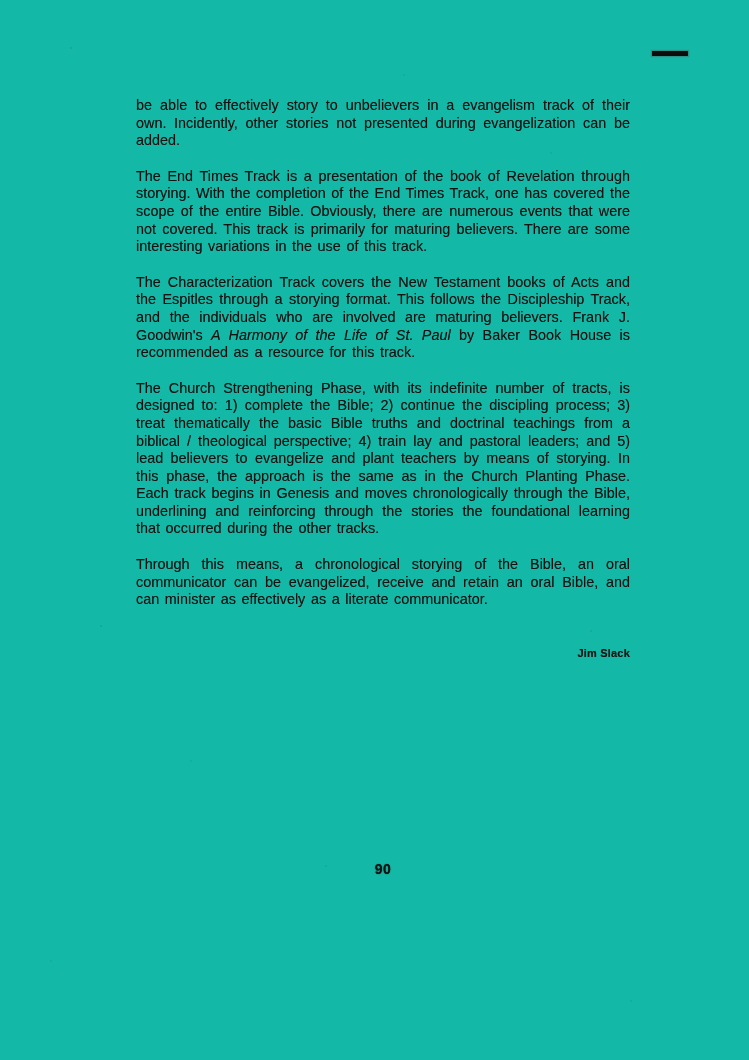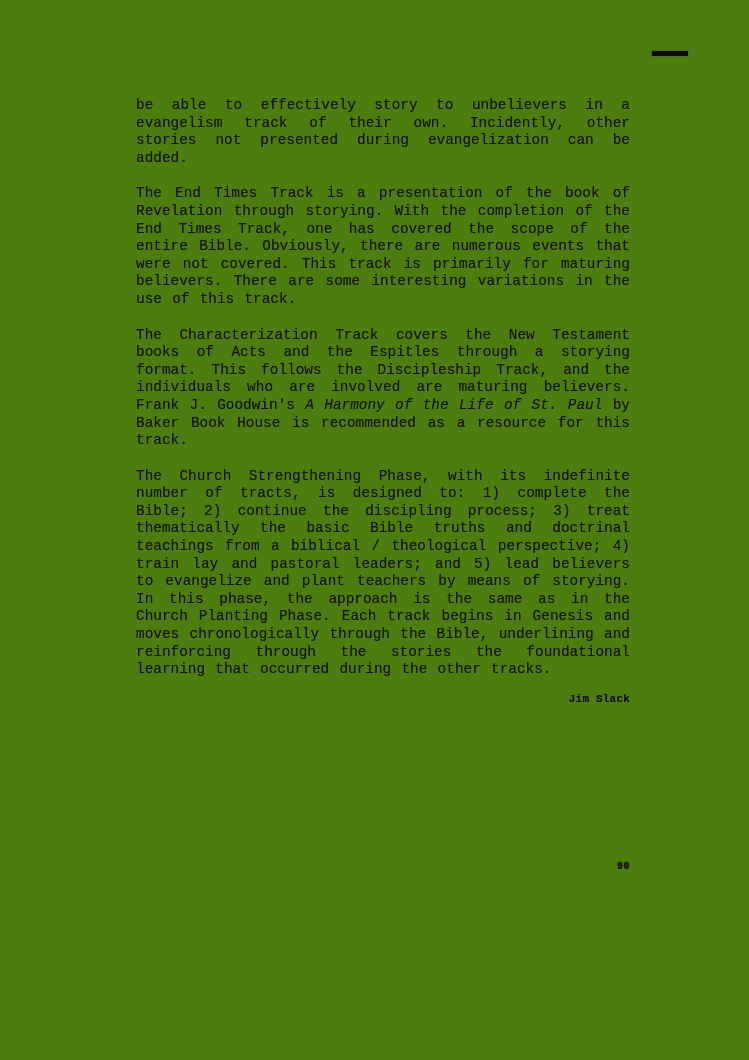--- a/index.html
+++ b/index.html
@@ -4,23 +4,23 @@
 <style>
   html, body {
     margin: 0;
     padding: 0;
     background: #e8e8e8;
   }
   .scan-page {
     position: relative;
     width: 749px;
     height: 1060px;
-    background: #4d7c0f;
+    background: #14b8a6;
     overflow: hidden;
-    font-family: Liberation Mono, monospace;
+    font-family: Liberation Sans, sans-serif;
     color: #151413;
   }
   .top-mark {
     position: absolute;
     left: 652px;
     top: 51px;
     width: 36px;
     height: 5px;
     background: #0d0d0d;
     box-shadow: 0 0 1px 1px rgba(80,80,80,0.35);
@@ -35,34 +35,34 @@
     margin: 0 0 18px 0;
     font-size: 14.4px;
     line-height: 17.6px;
     text-align: justify;
     word-spacing: 1.6px;
     text-shadow: 0 0 0.5px rgba(20,20,20,0.55);
   }
   .text-block p:last-of-type { margin-bottom: 0; }
   .text-block em { font-style: italic; }
   .signature {
-    margin-top: 14px;
+    margin-top: 38px;
     text-align: right;
     font-size: 11px;
     font-weight: 700;
     letter-spacing: 0.2px;
     text-shadow: 0 0 0.5px rgba(20,20,20,0.6);
   }
   .page-number {
     position: absolute;
     left: 136px;
     top: 861px;
     width: 494px;
-    text-align: right;
-    font-size: 10px;
+    text-align: center;
+    font-size: 14px;
     font-weight: 700;
     letter-spacing: 0.5px;
     text-shadow: 0 0 1px rgba(10,10,10,0.85);
   }
   
   .speck {
     position: absolute;
     left: 70px;
     top: 47px;
     width: 2px;
@@ -100,19 +100,22 @@
     </p>
 
     <p>
       <span>The Characterization Track covers the New Testament books of Acts and the Espitles through a storying format.  This follows the Discipleship Track, and the individuals who are involved are maturing believers.  Frank J. Goodwin's </span><em>A Harmony of the Life of St. Paul</em><span> by Baker Book House is recommended as a resource for this track.</span>
     </p>
 
     <p>
       <span>The Church Strengthening Phase, with its indefinite number of tracts, is designed to:  1) complete the Bible; 2) continue the discipling process; 3) treat thematically the basic Bible truths and doctrinal teachings from a biblical / theological perspective; 4) train lay and pastoral leaders; and 5) lead believers to evangelize and plant teachers by means of storying.  In this phase, the approach is the same as in the Church Planting Phase.  Each track begins in Genesis and moves chronologically through the Bible, underlining and reinforcing through the stories the foundational learning that occurred during the other tracks.</span>
     </p>
 
+    <p>
+      <span>Through this means, a chronological storying of the Bible, an oral communicator can be evangelized, receive and retain an oral Bible, and can minister as effectively as a literate communicator.</span>
+    </p>
 
     <div class="signature">Jim Slack</div>
   </div>
 
   <div class="page-number">90</div>
 
 </div>
 
 </body></html>

